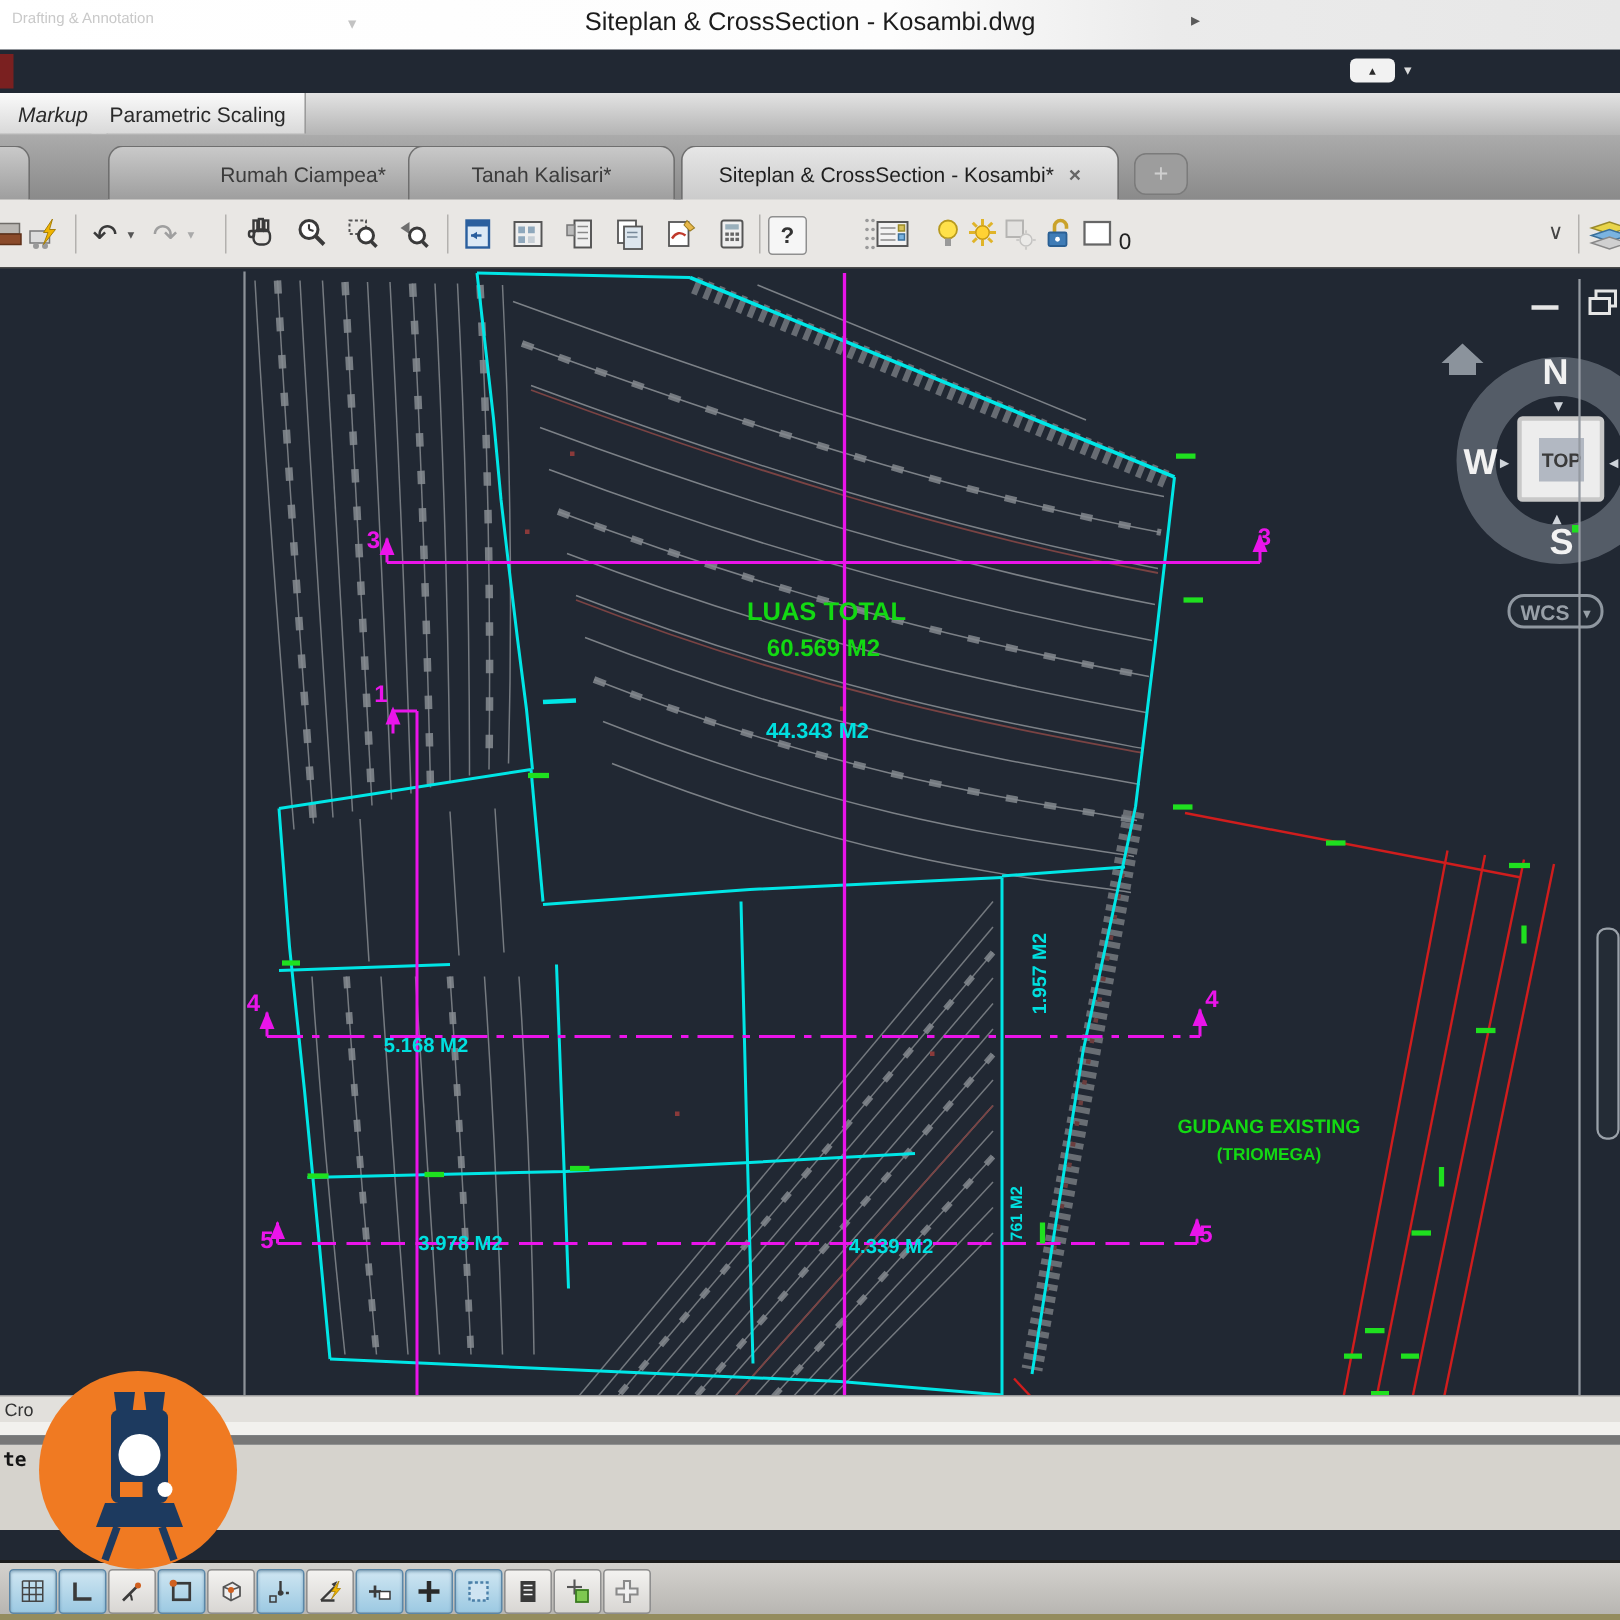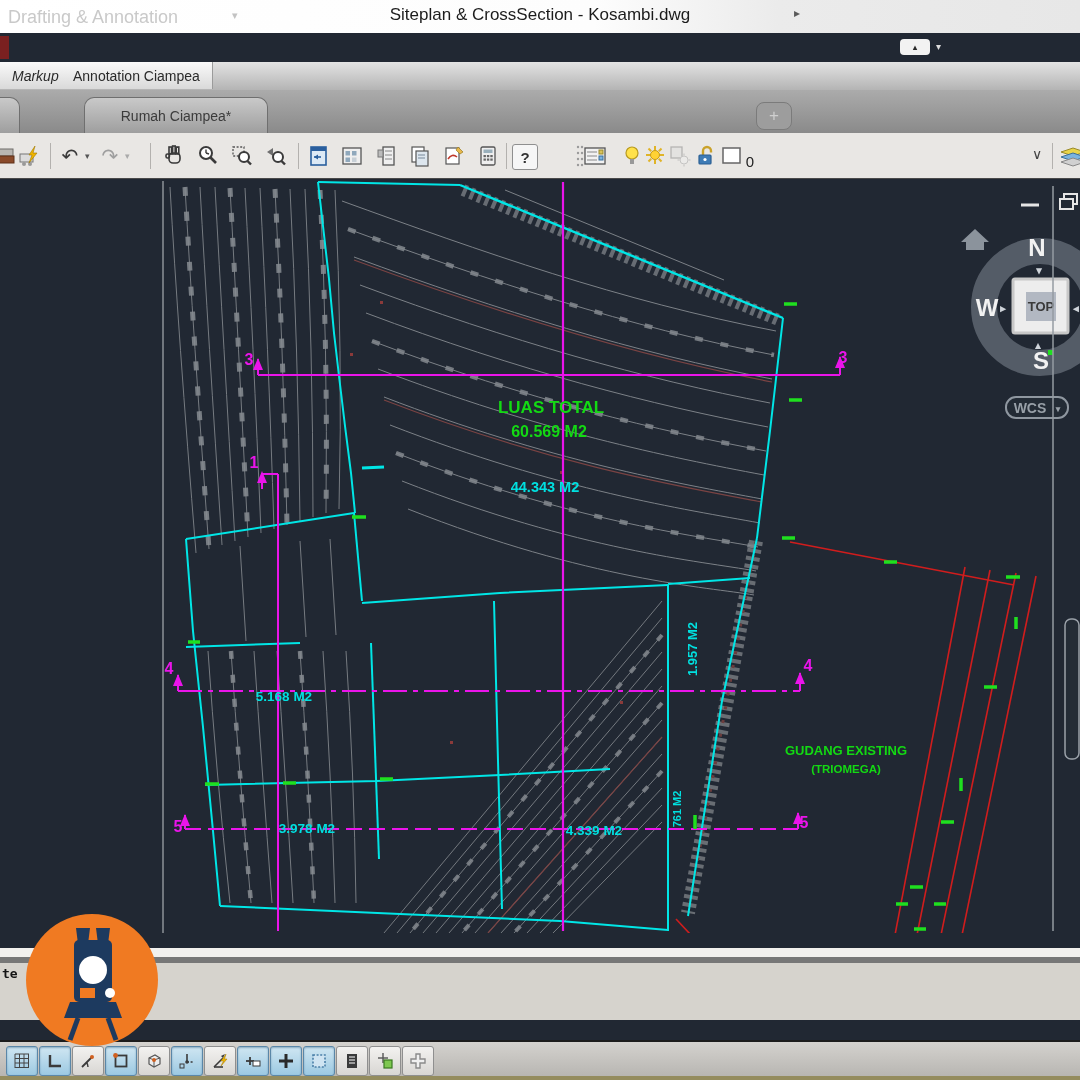--- a/index.html
+++ b/index.html
@@ -3,21 +3,21 @@
 <meta charset="utf-8">
 <style>
   html,body{margin:0;padding:0;background:#555;}
   #app{position:relative;width:1080px;height:1080px;overflow:hidden;
        font-family:"Liberation Sans",sans-serif;background:#212833;}
   .abs{position:absolute;}
 
   
   #titlebar{left:0;top:0;width:1080px;height:33px;
     background:linear-gradient(90deg,#ffffff 0%,#fdfdfd 55%,#ebebeb 72%,#e7e7e7 100%);}
-  #workspace{left:8px;top:7px;color:#c9c9c9;font-size:18px;}
+  #workspace{left:8px;top:7px;color:#c9c9c9;font-size:10px;}
   #workspace-caret{left:232px;top:9px;color:#c3c3c3;font-size:11px;}
   #doc-title{left:0;top:5px;width:1080px;text-align:center;font-size:17px;color:#1c1c1c;}
   #title-chevron{left:794px;top:6px;color:#5a5a5a;font-size:12px;}
 
   
   #menubar{left:0;top:33px;width:1080px;height:29px;
     background:linear-gradient(#343434,#262626);display:flex;align-items:center;}
   #menu-sliver{left:0;top:36px;width:9px;height:23px;background:#7a2020;}
   .menu-item{color:#f0f0f0;font-size:15px;padding:0 15px;white-space:nowrap;}
   #menubar .spacer{width:14px;}
@@ -36,21 +36,21 @@
   #rtab-annot{left:61px;}
 
   
   #filetabs{left:0;top:90px;width:1080px;height:43px;
     background:linear-gradient(#ababab,#8a8a8a);}
   .ftab{position:absolute;top:7px;height:36px;border:1px solid #6f6f6f;border-bottom:none;
     border-radius:10px 10px 0 0;display:flex;align-items:center;justify-content:center;
     background:linear-gradient(#c9c9c9,#9d9d9d);color:#3b3b3b;font-size:14px;}
   .ftab.active{background:linear-gradient(#e6e6e6,#cacaca);color:#1f1f1f;}
   #ftab-stub{left:-26px;width:44px;}
-  #ftab-1{left:84px;width:182px;}
+  #ftab-1{left:72px;width:182px;padding-left:38px;}
   #ftab-2{left:272px;width:176px;}
   #ftab-3{left:454px;width:290px;}
   .ftab-close{margin-left:10px;color:#666;font-size:14px;font-weight:bold;}
   #ftab-new{left:756px;top:12px;width:34px;height:26px;border-radius:8px;
     background:#9d9d9d;border:1px solid #7b7b7b;color:#cfcfcf;font-size:17px;
     display:flex;align-items:center;justify-content:center;}
 
   
   #toolbar{left:0;top:133px;width:1080px;height:45px;background:#e9e7e4;
     border-bottom:1px solid #a9a7a4;}
@@ -110,28 +110,35 @@
     <div id="doc-title" class="abs">Siteplan &amp; CrossSection - Kosambi.dwg</div>
     <span id="title-chevron" class="abs">▸</span>
   </div>
 
   <div id="menu-sliver" class="abs"></div>
   <div id="ribbon-toggle" class="abs">▴</div>
   <span id="ribbon-toggle-caret" class="abs">▾</span>
 
   <div id="ribbonstrip" class="abs">
     <div id="rtab-markup" class="rtab">Markup</div>
-    <div id="rtab-annot" class="rtab">Annotation Ciampea</div>
+    <div id="rtab-annot" class="rtab">Parametric Scaling</div>
   </div>
 
   <div id="filetabs" class="abs">
     <div id="ftab-stub" class="ftab"></div>
     <div id="ftab-1" class="ftab">
         <span>Rumah Ciampea*</span>
       </div>
+    <div id="ftab-2" class="ftab">
+        <span>Tanah Kalisari*</span>
+      </div>
+    <div id="ftab-3" class="ftab active">
+      <span>Siteplan &amp; CrossSection - Kosambi*</span>
+      <span class="ftab-close">×</span>
+    </div>
     <div id="ftab-new" class="abs">+</div>
   </div>
 
   <div id="toolbar" class="abs">
     <div class="ticon" style="left:-10px">
       <svg width="22" height="22">
           <rect x="6" y="4" width="14" height="7" fill="#b9b6b2" stroke="#6f6c68"></rect>
           <rect x="3" y="11" width="18" height="7" fill="#8a4a2a" stroke="#5f3118"></rect>
         </svg>
     </div>
@@ -543,20 +550,23 @@
       <path d="M1053,185 L1053,930" stroke="#959ba2" stroke-width="1.5"></path>
       <rect x="1065" y="618" width="14" height="140" rx="6" fill="#242c36" stroke="#9aa1a9" stroke-width="1.5"></rect>
       <path d="M1021,204 L1039,204" stroke="#e5e5e5" stroke-width="3"></path>
       <g stroke="#e5e5e5" stroke-width="2" fill="none">
         <rect x="1064" y="193" width="13" height="10"></rect>
           <rect x="1060" y="198" width="13" height="10" fill="#212833"></rect>
       </g>
     </svg>
   </div>
 
+  <div id="layouttabs" class="abs">
+    <span>Cro</span>
+  </div>
   <div id="strip-light" class="abs"></div>
   <div id="strip-dark" class="abs"></div>
 
   <div id="cmdarea" class="abs">
     <span id="cmd-left" class="cmdtext">te</span>
   </div>
 
 
   <div id="statusbar" class="abs">
     <div class="sbtn pressed" style="left:6px">

